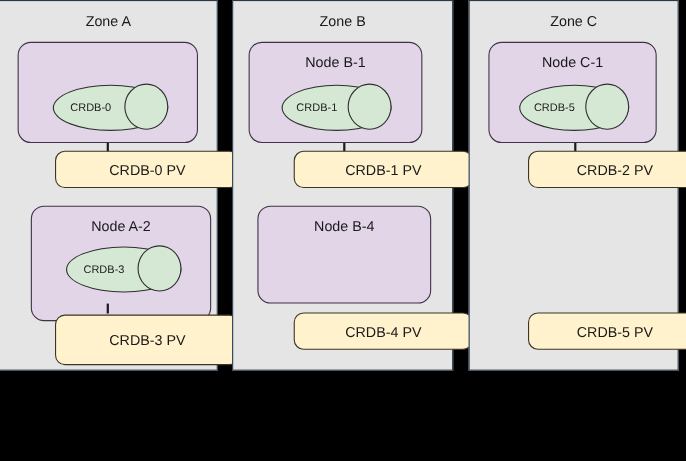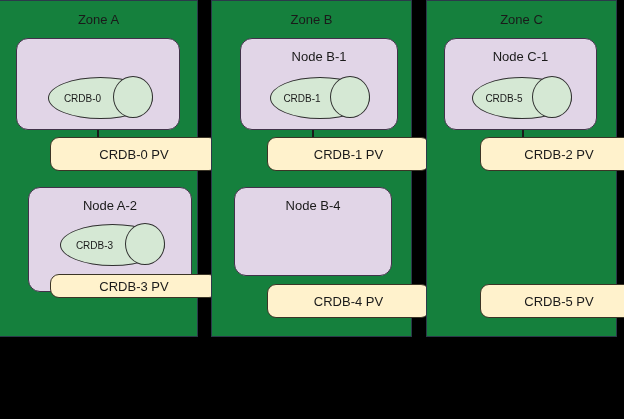--- a/index.html
+++ b/index.html
@@ -17,21 +17,21 @@
   #canvas {
     position: absolute;
     left: 0; top: 0;
     width: 624px;
     height: 419px;
     background: #000000;
   }
   
   .zone {
     position: absolute;
-    background: #15803d;
+    background: #e5e5e5;
     border: 1px solid #2b3a4a;
     box-sizing: border-box;
   }
   #zone-0 { left: -1px;  top: 0px; width: 199px; height: 337px; }
   #zone-1 { left: 211px; top: 0px; width: 201px; height: 337px; }
   #zone-2 { left: 426px; top: 0px; width: 191px; height: 337px; }
 
   .zone-label {
     position: absolute;
     top: 11px;
@@ -140,27 +140,27 @@
 
     <div class="node" style="left:28px; top:186px; width:164px; height:105px;">
       <div class="node-label">Node A-2</div>
       <div class="cyl" style="left:31px; top:36px; width:105px; height:42px;">
         <div class="cyl-body"></div>
         <div class="cyl-cap"></div>
         <div class="cyl-label">CRDB-3</div>
       </div>
     </div>
     <div class="connector" style="left:97px; top:275px; height:9px;"></div>
-    <div class="pv" style="left:14px; top:273px; width:168px; height:24px;">CRDB-3 PV</div>
+    <div class="pv" style="left:14px; top:285px; width:168px; height:46px;">CRDB-3 PV</div>
   </div>
 
   <div class="zone" id="zone-1">
     <div class="zone-label">Zone B</div>
 
-    <div class="node" style="left:28px; top:37px; width:158px; height:92px;">
+    <div class="node" style="left:14px; top:37px; width:158px; height:92px;">
       <div class="node-label">Node B-1</div>
       <div class="cyl" style="left:29px; top:38px; width:100px; height:42px;">
         <div class="cyl-body"></div>
         <div class="cyl-cap"></div>
         <div class="cyl-label">CRDB-1</div>
       </div>
     </div>
     <div class="connector" style="left:100px; top:129px; height:8px;"></div>
     <div class="pv" style="left:19px; top:136px; width:163px; height:34px;">CRDB-1 PV</div>
 

